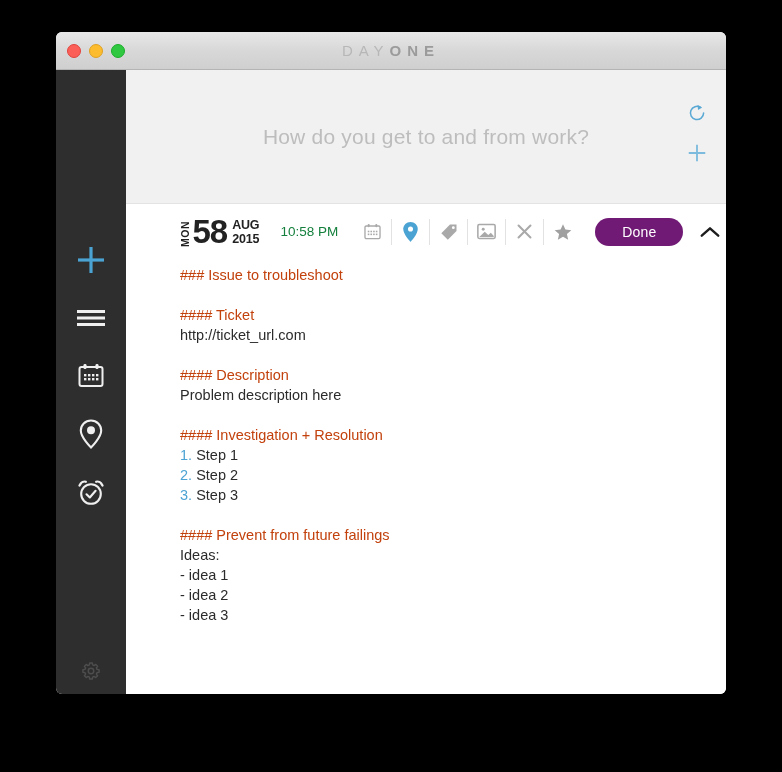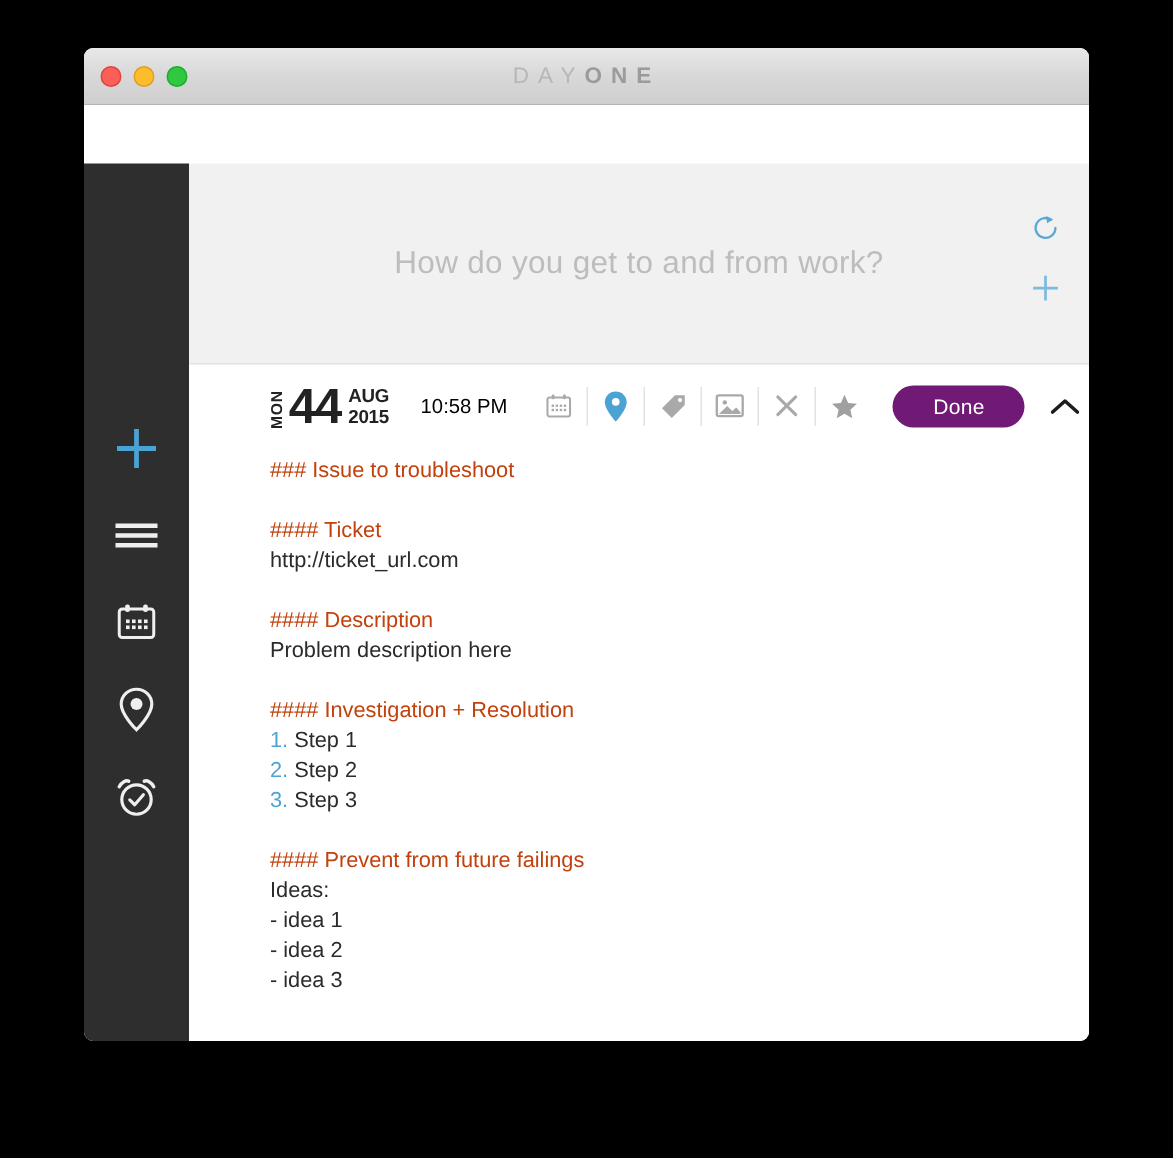--- a/index.html
+++ b/index.html
@@ -60,21 +60,20 @@
   }
   #window-title .t-bold {
     color: #9b9b9b;
     font-weight: bold;
   }
 
   
   #window-body {
     display: flex;
     height: 625px;
-    margin-top: 39px;
   }
 
   
   #sidebar {
     width: 70px;
     background: #2e2e2e;
     position: relative;
     flex: none;
   }
   .side-icons {
@@ -184,21 +183,21 @@
   #date-my {
     margin-left: 5px;
     font-size: 12.5px;
     font-weight: bold;
     line-height: 1.12;
     letter-spacing: -.2px;
   }
   #entry-time {
     margin-left: 21px;
     font-size: 13.5px;
-    color: #000000;
+    color: #15803d;
     white-space: nowrap;
   }
   #entry-tools {
     display: flex;
     align-items: center;
     margin-left: 16px;
   }
   .tool-btn {
     width: 37px;
     height: 26px;
@@ -343,21 +342,21 @@
               <line x1="3" y1="12" x2="21" y2="12" stroke="#7cbbdd" stroke-width="2"></line>
             </svg>
           </div>
         </div>
       </div>
 
       <div id="entry-header">
 
         <div id="entry-date">
           <div id="date-dow">MON</div>
-          <div id="date-day">44</div>
+          <div id="date-day">58</div>
           <div id="date-my">
             <div>AUG</div>
             <div>2015</div>
           </div>
         </div>
 
         <div id="entry-time">10:58 PM</div>
 
         <div id="entry-tools">
 

